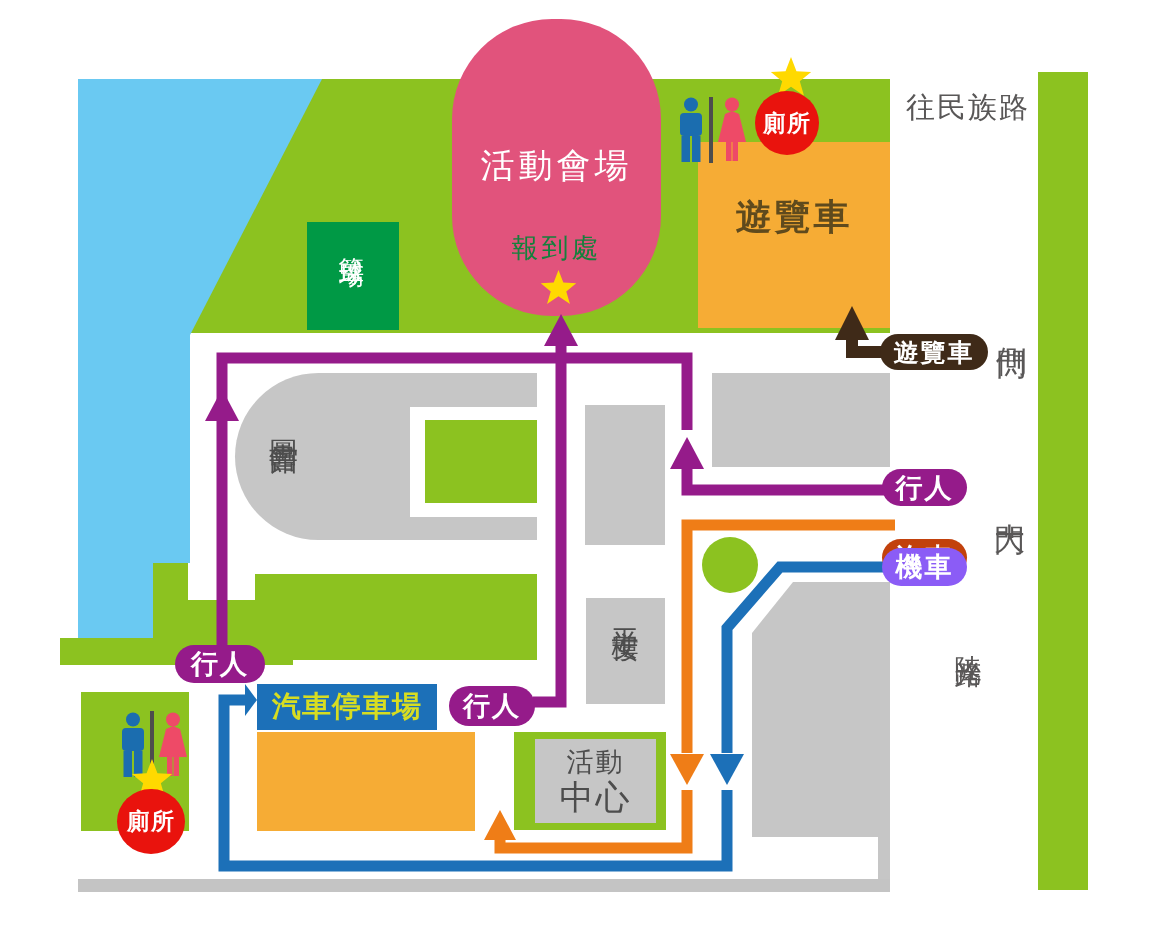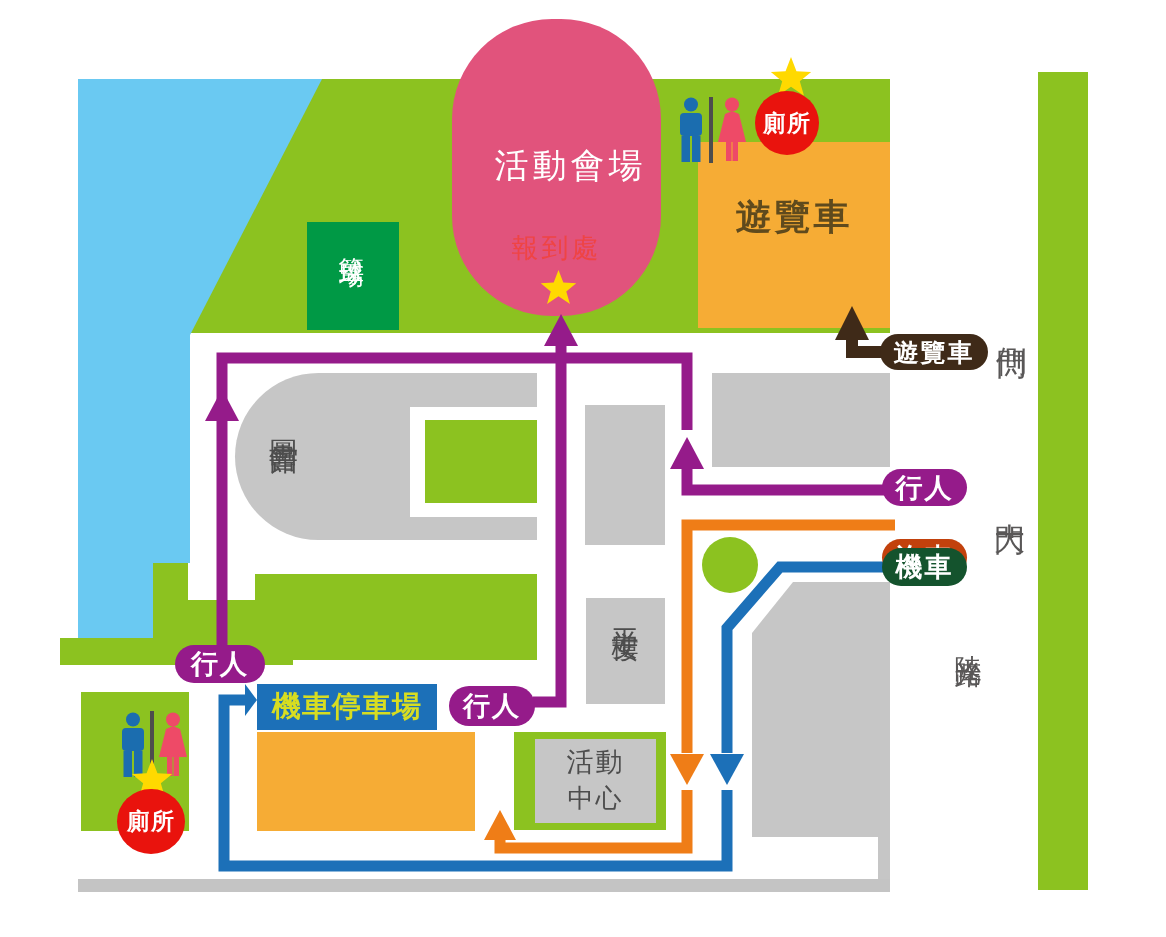--- a/index.html
+++ b/index.html
@@ -19,28 +19,28 @@
   .tree{background:#8cc220;border-radius:50%;}
   .selift{clip-path:polygon(41px 0,100% 0,100% 100%,0 100%,0 51px);}
   .libshape{border-radius:84px 0 0 84px;}
   
   svg.routes{position:absolute;left:0;top:0;pointer-events:none;}
   
   .pill{position:absolute;border-radius:22px;color:#fff;font-weight:700;font-size:27px;
         display:flex;align-items:center;justify-content:center;letter-spacing:2px;}
   .pill.purple{background:#951b8a;font-family:Liberation Mono, monospace;}
   .pill.orange{background:#c2410c;margin-top:32px;}
-  .pill.blue{background:#14532d;}
+  .pill.blue{background:#8b5cf6;}
   .pill.brown{background:#3f2a18;font-size:25px;}
   
   .lbl{position:absolute;color:#595757;}
   .vtext{writing-mode:vertical-rl;text-orientation:upright;letter-spacing:3px;}
   .center{display:flex;align-items:center;justify-content:center;text-align:center;}
   .venue-title{color:#ffffff;font-size:34px;letter-spacing:4px;}
-  .reg{color:#ef4444;font-size:27px;letter-spacing:3px;}
+  .reg{color:#15803d;font-size:27px;letter-spacing:3px;}
   .parklbl{color:#5f4a1d;font-weight:700;}
   .motolbl{color:#d7dd21;font-weight:700;font-size:29px;letter-spacing:1px;}
   .bldglbl{color:#4d4d4d;font-size:28px;font-family:Liberation Serif, serif;}
   .roadlbl{font-size:29px;letter-spacing:2px;}
   
   .star{position:absolute;background:#ffd900;
         clip-path:polygon(50% 0%,63% 34%,98% 36%,71% 58%,81% 92%,50% 71%,19% 92%,29% 58%,2% 36%,37% 34%);}
   
   .tcircle{position:absolute;background:#e9130d;border-radius:50%;color:#fff;font-weight:700;
            font-size:23px;display:flex;align-items:center;justify-content:center;letter-spacing:1px;}
@@ -98,32 +98,33 @@
 
     <path d="M895,567 L780,567 L727,628 L727,753" fill="none" stroke="#1c70b8" stroke-width="11"></path>
     <path d="M727,785 L710,754 L744,754 Z" fill="#1c70b8"></path>
     <path d="M727,790 L727,866 L224,866 L224,700 L245,700" fill="none" stroke="#1c70b8" stroke-width="11"></path>
     <path d="M257,700 L245,684 L245,716 Z" fill="#1c70b8"></path>
 
     <path d="M884,352 L852,352 L852,338" fill="none" stroke="#3f2a18" stroke-width="12"></path>
     <path d="M852,306 L835,340 L869,340 Z" fill="#3f2a18"></path>
   </svg>
 
-  <div class="abs center venue-title" style="left:452px;top:147px;width:209px;height:38px;padding-left:14px;">活動會場</div>
+  <div class="abs center venue-title" style="left:452px;top:147px;width:209px;height:38px;">活動會場</div>
   <div class="abs center reg" style="left:452px;top:233px;width:209px;height:30px;">報到處</div>
   <div class="star" style="left:540px;top:270px;width:37px;height:37px;"></div>
 
   <div class="abs vtext" style="left:336px;top:237px;color:#fff;font-size:25px;">籃球場</div>
   <div class="abs vtext bldglbl" style="left:264px;top:417px;font-size:29px;">圖書館</div>
   <div class="abs vtext bldglbl" style="left:607px;top:607px;font-size:27px;">平安樓</div>
   <div class="abs center bldglbl" style="left:535px;top:745px;width:121px;height:34px;font-size:27px;letter-spacing:2px;">活動</div>
-  <div class="abs center bldglbl" style="left:535px;top:781px;width:121px;height:34px;font-size:26px;letter-spacing:2px;">中心</div>
+  <div class="abs center bldglbl" style="left:535px;top:781px;width:121px;height:34px;font-size:34px;letter-spacing:2px;">中心</div>
   <div class="abs center parklbl" style="left:698px;top:197px;width:192px;height:40px;font-size:36px;letter-spacing:3px;">遊覽車</div>
-  <div class="abs center motolbl" style="left:257px;top:688px;width:180px;height:38px;">機車停車場</div>
+  <div class="abs center motolbl" style="left:257px;top:688px;width:180px;height:38px;">汽車停車場</div>
 
+  <div class="abs lbl roadlbl" style="left:906px;top:88px;">往民族路</div>
   <div class="abs lbl vtext" style="left:990px;top:323px;font-size:31px;">側門</div>
   <div class="abs lbl vtext" style="left:988px;top:499px;font-size:31px;">大門</div>
   <div class="abs lbl vtext" style="left:950px;top:634px;font-size:27px;">陸光路</div>
 
   <div class="pill purple" style="left:175px;top:645px;width:90px;height:38px;">
       <span>行人</span>
     </div>
   <div class="pill purple" style="left:449px;top:686px;width:86px;height:40px;">
       <span>行人</span>
     </div>

